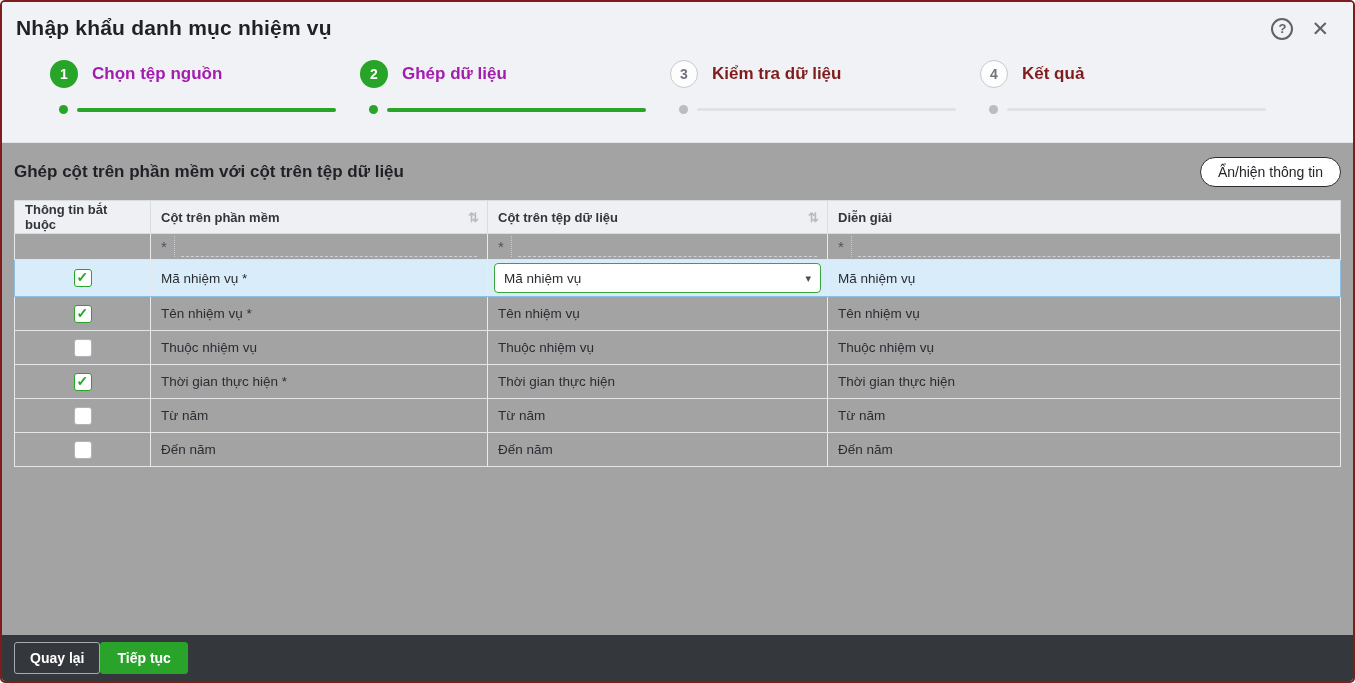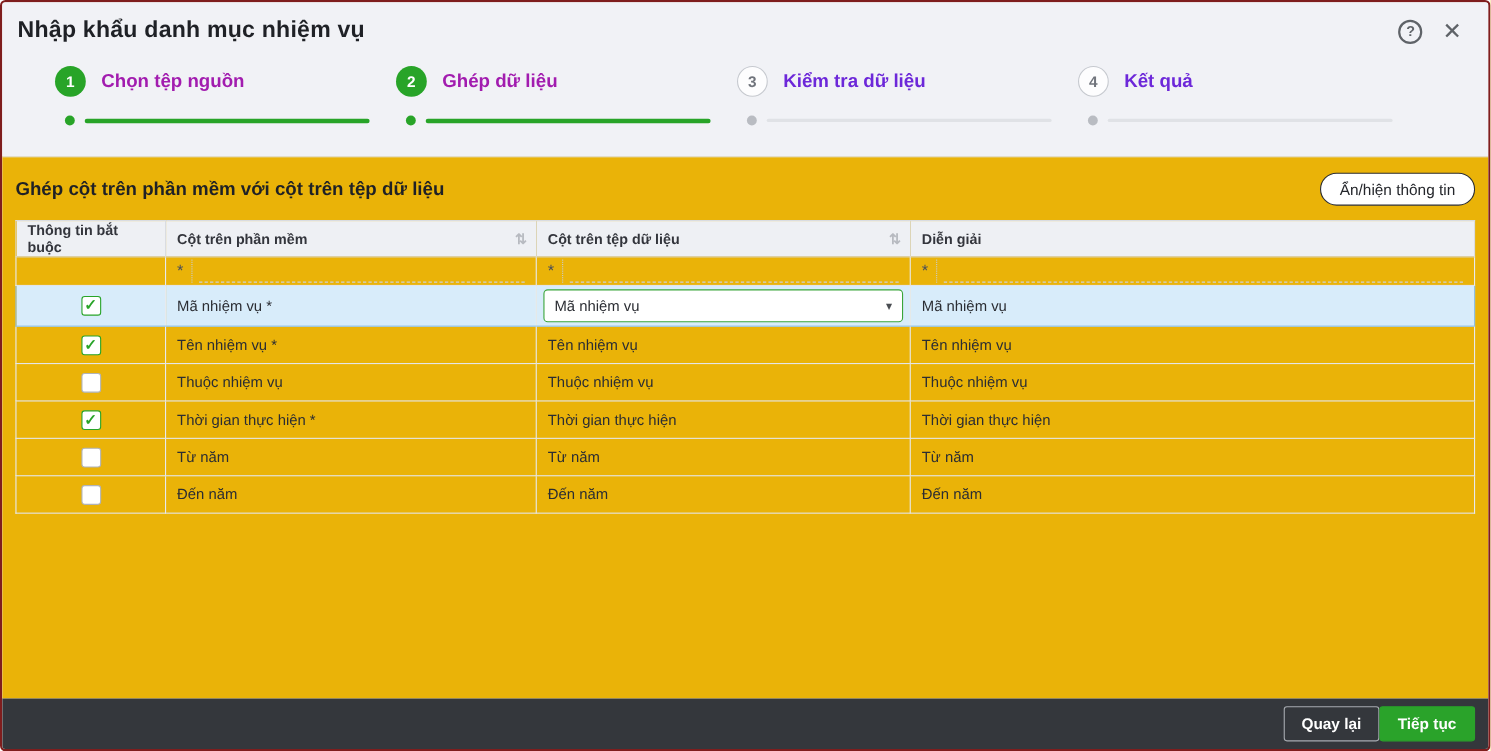--- a/index.html
+++ b/index.html
@@ -31,31 +31,31 @@
   .step-top{ display:flex; align-items:center; gap:14px; }
   .step-circle{
     width:28px; height:28px; border-radius:50%; flex:0 0 28px;
     display:inline-flex; align-items:center; justify-content:center;
     font-size:14px; font-weight:700;
   }
   .step-circle.active{ background:#28a428; color:#fff; }
   .step-circle.inactive{ background:#fdfdfe; color:#70747c; border:1px solid #c6c9cf; font-weight:600; }
   .step-label{ font-size:17px; font-weight:700; }
   .step-label.active{ color:#a21caf; }
-  .step-label.inactive{ color:#6d28d9; font-weight:600; }
+  .step-label.inactive{ color:#7f1d1d; font-weight:600; }
   .step-track{ display:flex; align-items:center; margin-top:17px; }
   .dot{ width:9px; height:9px; border-radius:50%; margin-left:9px; flex:0 0 9px; }
   .dot.active{ background:#28a428; }
   .dot.inactive{ background:#b9bcc2; }
   .bar{ height:4px; border-radius:2px; flex:1; margin:0 24px 0 9px; }
   .bar.active{ background:#28a428; }
   .bar.inactive{ background:#e0e2e6; height:3px; }
 
   
-  .content{ background:#eab308; flex:1; border-top:1px solid #e2e4e8; padding:14px 12px; display:flex; flex-direction:column; overflow:hidden; }
+  .content{ background:#a3a3a3; flex:1; border-top:1px solid #e2e4e8; padding:14px 12px; display:flex; flex-direction:column; overflow:hidden; }
   .section-head{ display:flex; justify-content:space-between; align-items:center; margin-bottom:13px; }
   .section-title{ margin:0; font-size:17px; font-weight:700; color:#1f2126; }
   .pill-btn{
     font-family:Liberation Sans, sans-serif; font-size:14px; color:#24262b; background:#fff;
     border:1px solid #2c2e33; border-radius:16px; padding:6px 17px; cursor:pointer;
   }
 
   
   table.grid{ border-collapse:collapse; width:100%; table-layout:fixed; }
   .grid thead th{
@@ -92,21 +92,21 @@
   .dropdown{
     width:100%; height:30px; background:#fff; border:1.5px solid #3aa53a; border-radius:4px;
     display:flex; align-items:center; justify-content:space-between; padding:0 9px; cursor:pointer;
   }
   .dd-text{ font-size:13.5px; color:#2b2d33; }
   .caret{ font-size:11px; color:#4a4d52; }
 
   
   .dlg-footer{
     background:#34373c; height:46px; flex:0 0 46px;
-    display:flex; align-items:center; justify-content:flex-end; padding:0 12px;
+    display:flex; align-items:center; justify-content:flex-start; padding:0 12px;
   }
   .back-btn{
     font-family:inherit; font-size:14px; font-weight:700; color:#fff;
     background:transparent; border:1px solid #a7abb1; border-radius:3px;
     padding:7px 15px; cursor:pointer;
   }
   .continue-btn{
     font-family:inherit; font-size:14px; font-weight:700; color:#fff;
     background:#2aa32a; border:1px solid #2aa32a; border-radius:3px;
     padding:7px 16px; cursor:pointer;

